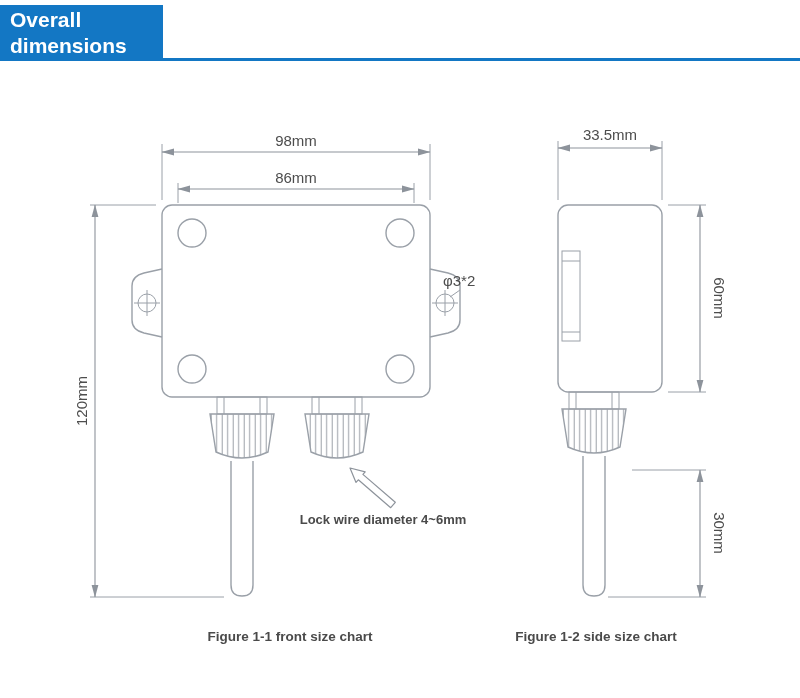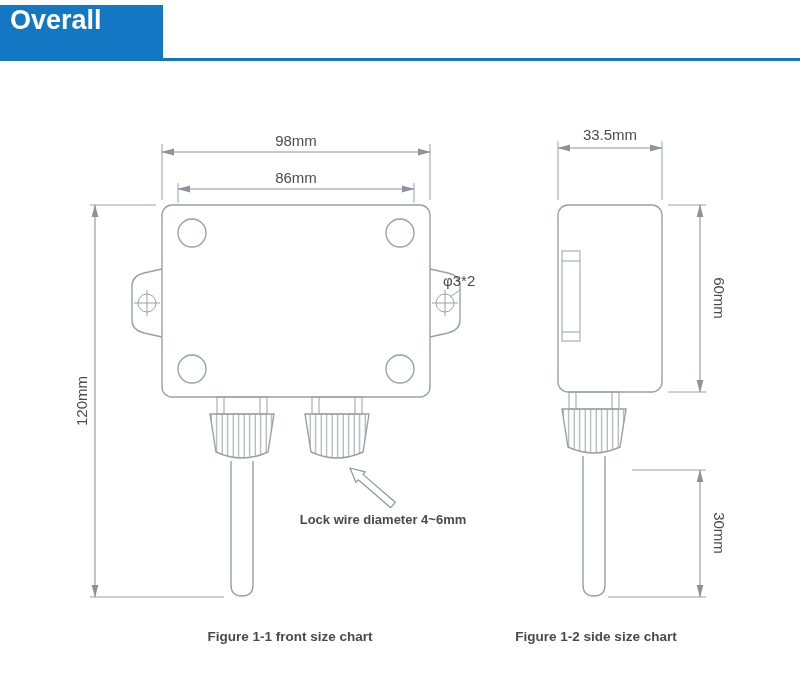--- a/index.html
+++ b/index.html
@@ -1,37 +1,38 @@
 <!DOCTYPE html>
 <html><head>
 <meta charset="utf-8">
 <style>
   html,body{margin:0;padding:0;}
   body{width:800px;height:698px;background:#ffffff;font-family:"Liberation Sans",sans-serif;position:relative;overflow:hidden;}
   .page{position:relative;width:800px;height:698px;background:#ffffff;}
   .title-box{position:absolute;top:5px;left:0;width:163px;height:55px;background:#1377c4;color:#ffffff;
-             font-weight:bold;font-size:27px;line-height:26px;padding:2px 0 0 10px;box-sizing:border-box;}
+             font-weight:bold;font-size:21px;line-height:26px;padding:2px 0 0 10px;box-sizing:border-box;}
   .title-box span{display:block;}
   .header-rule{position:absolute;top:58px;left:0;width:800px;height:3px;background:#1377c4;}
   svg.drawing{position:absolute;top:0;left:0;}
   .ln{fill:none;stroke:#9aa0a8;stroke-width:1.4;}
   .thin{fill:none;stroke:#9aa0a8;stroke-width:1;}
   .dim{stroke:#8d939b;stroke-width:1.1;fill:none;}
   .ext{stroke:#9aa0a8;stroke-width:1;fill:none;}
   text.dimtxt{font-family:"Liberation Sans",sans-serif;font-size:15px;fill:#4d4d4d;}
   text.notetxt{font-family:"Liberation Sans",sans-serif;font-size:13px;font-weight:bold;fill:#4a4a4a;}
   text.captiontxt{font-family:"Liberation Sans",sans-serif;font-size:13.5px;font-weight:bold;fill:#4a4a4a;}
 </style>
 </head>
 <body>
 
 <div class="page">
 
   <div class="title-box">
     <span>Overall</span>
+    <span>dimensions</span>
   </div>
   <div class="header-rule"></div>
 
   <svg class="drawing" width="800" height="698" viewBox="0 0 800 698">
     <defs>
       <marker id="arrow" markerUnits="userSpaceOnUse" markerWidth="14" markerHeight="10" refX="13" refY="5" orient="auto-start-reverse">
         <path d="M13.5,5 L1,1.6 L1,8.4 Z" fill="#8d939b"></path>
       </marker>
       <pattern id="ribs" patternUnits="userSpaceOnUse" x="0" y="0" width="5.5" height="8">
         <line x1="2.2" y1="0" x2="2.2" y2="8" stroke="#a3a8af" stroke-width="1.1"></line>

